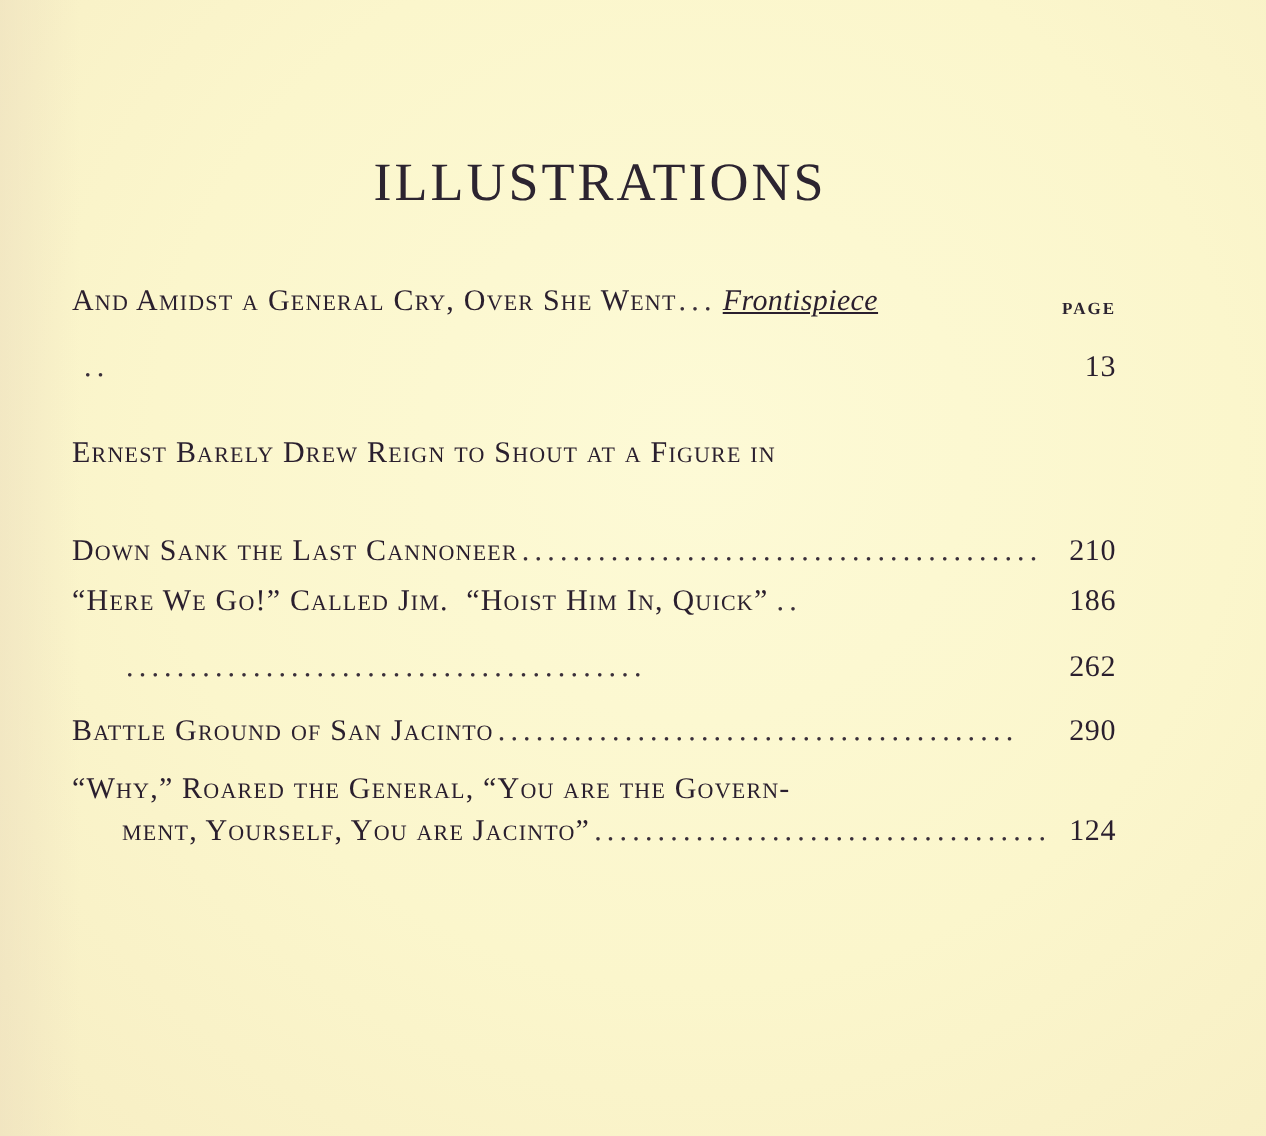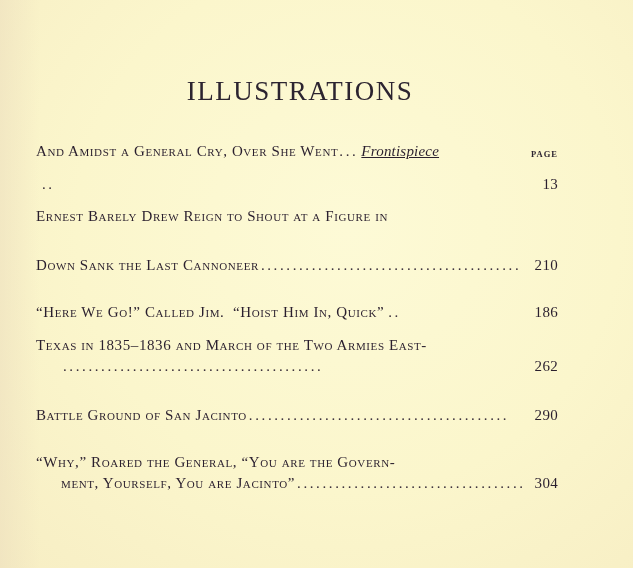--- a/index.html
+++ b/index.html
@@ -90,26 +90,26 @@
       letter-spacing: 0.3px;
     }
     .entry .italic {
       font-style: italic;
       font-variant: normal;
       letter-spacing: 0.2px;
       text-decoration: underline;
     }
     .e0 { margin-top: 0; }
     .e1 { margin-top: 12px; }
-    .e2 { margin-top: 11px; font-family: Liberation Serif, serif; }
+    .e2 { margin-top: 22px; font-family: Liberation Serif, serif; }
     .e3 { margin-top: 28px; }
-    .e4 { margin-top: 26px; }
+    .e4 { margin-top: 4px; }
     .e5 { margin-top: 12px; }
-    .e6 { margin-top: 28px; font-family: Liberation Serif, serif; }
-    .e7 { margin-top: 26px; }
+    .e6 { margin-top: 11px; font-family: Liberation Serif, serif; }
+    .e7 { margin-top: 8px; }
   </style>
 </head>
 <body>
 
 <div class="page">
   <div class="edge-left"></div>
 
   <h1 class="title">ILLUSTRATIONS</h1>
 
   <div class="page-header">PAGE</div>
@@ -149,23 +149,20 @@
     <div class="entry e4">
       <div class="line">
         <span class="text" style="white-space:pre;">“Here We Go!” Called Jim.  “Hoist Him In, Quick”</span>
         <span class="leader short" style="margin-left:4px;">..</span>
         <span class="spacer"></span>
         <span class="pnum">186</span>
       </div>
     </div>
 
     <div class="entry e5">
-      <div class="line">
-        <span class="text">Texas in 1835–1836 and March of the Two Armies East-</span>
-      </div>
       <div class="line cont">
         <span class="leader">.........................................</span>
         <span class="pnum">262</span>
       </div>
     </div>
 
     <div class="entry e6">
       <div class="line">
         <span class="text">Battle Ground of San Jacinto</span>
         <span class="leader">.........................................</span>
@@ -173,18 +170,18 @@
       </div>
     </div>
 
     <div class="entry e7">
       <div class="line">
         <span class="text">“Why,” Roared the General, “You are the Govern-</span>
       </div>
       <div class="line cont">
         <span class="text">ment, Yourself, You are Jacinto”</span>
         <span class="leader">.........................................</span>
-        <span class="pnum">304</span>
+        <span class="pnum">124</span>
       </div>
     </div>
 
   </div>
 </div>
 
 </body></html>

